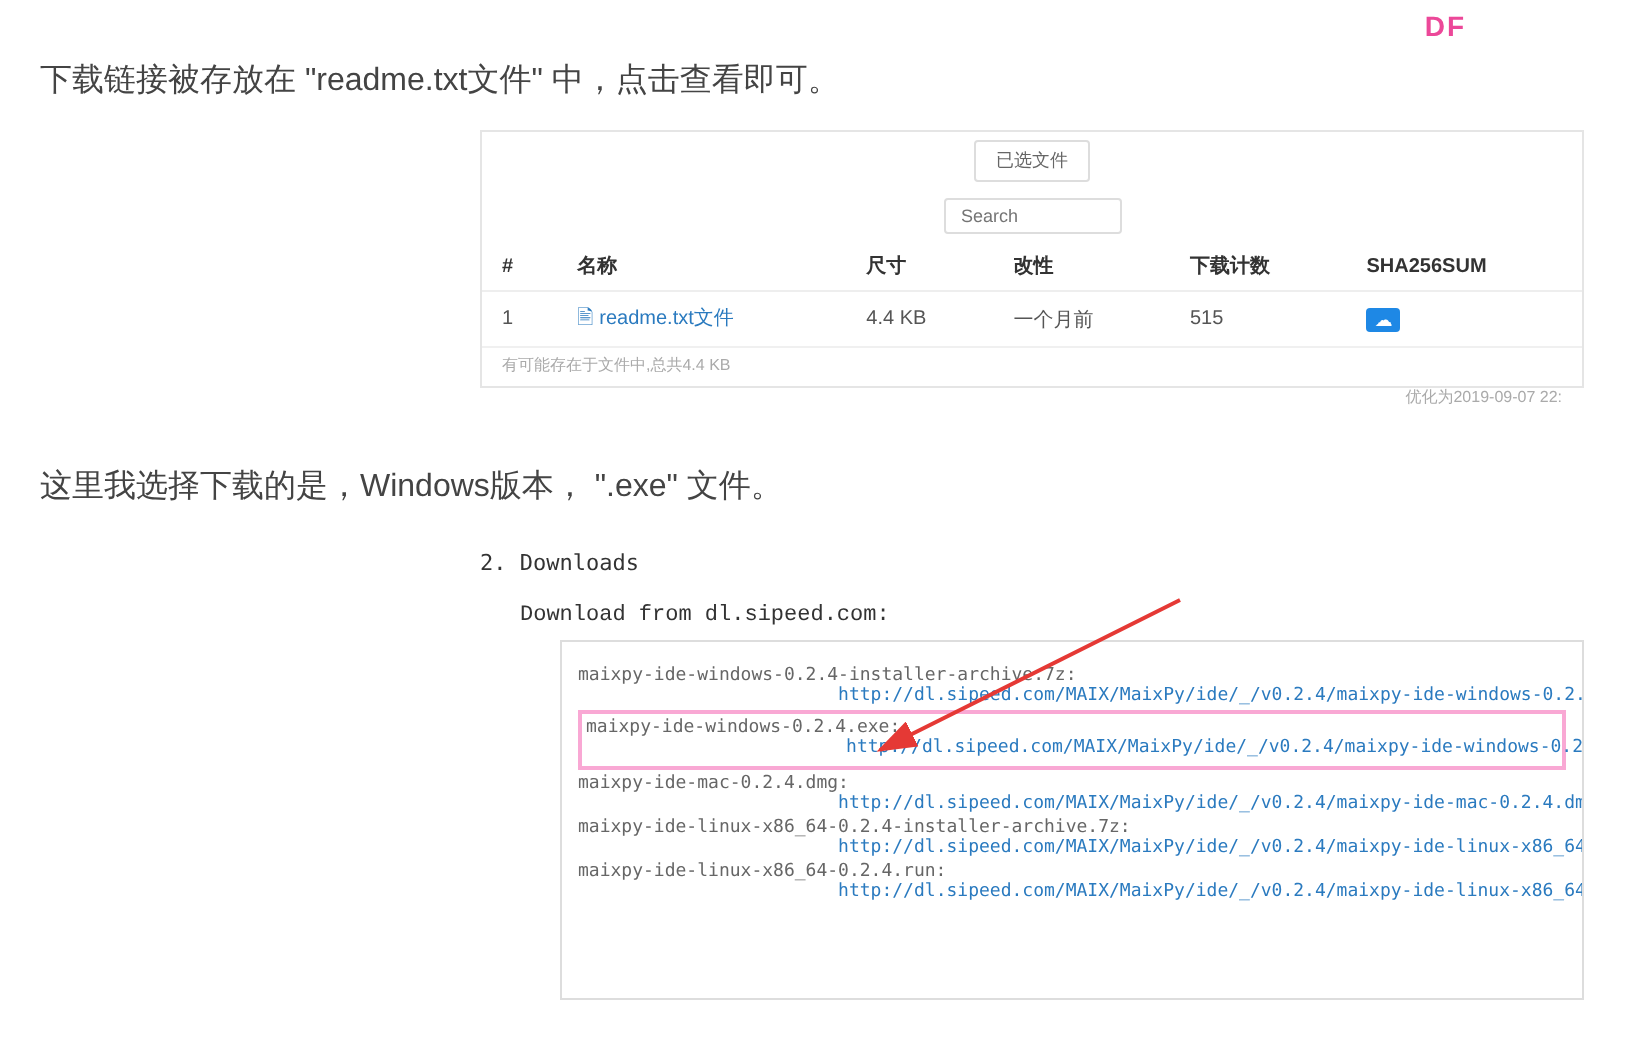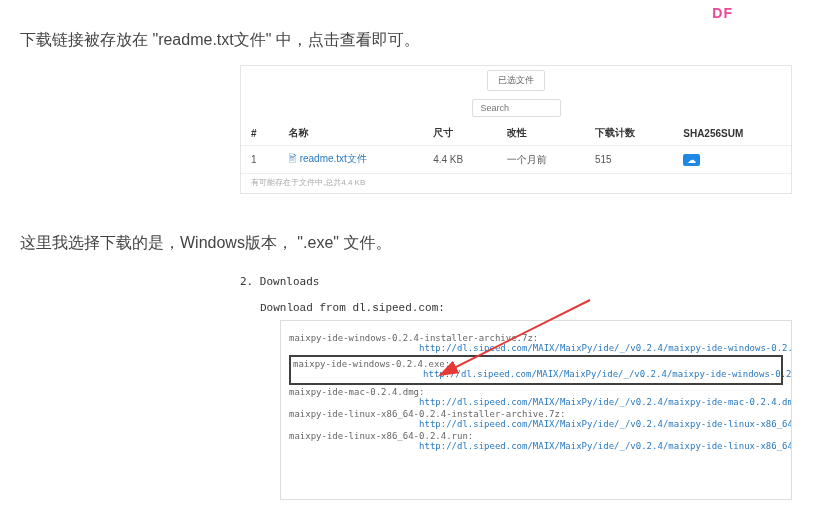--- a/index.html
+++ b/index.html
@@ -23,21 +23,21 @@
     .download-btn { background: #1e88e5; color: #fff; padding: 1px 4px; border-radius: 2px; font-size: 9px; display: inline-block; }
     .footer-note { font-size: 8px; color: #aaa; padding: 3px 10px; }
     .footer-time { font-size: 8px; color: #aaa; text-align: right; padding: 2px 10px; }
     
     .section-heading { position: absolute; top: 275px; left: 240px; font-size: 11px; color: #333; font-family: monospace; }
     .section-subheading { position: absolute; top: 302px; left: 260px; font-size: 11px; color: #333; font-family: Liberation Mono, monospace; }
     
     .screenshot-2 { position: absolute; top: 320px; left: 280px; width: 512px; height: 180px; border: 1px solid #ddd; background: #fff; font-family: monospace; font-size: 9px; color: #666; padding: 12px 8px; overflow: hidden; }
     .dl-entry { margin-bottom: 2px; white-space: nowrap; }
     .dl-url { color: #2a7abf; }
-    .highlight-box { border: 2px solid #404040; padding: 2px; margin: 2px 0; }
+    .highlight-box { border: 2px solid #f9a8d4; padding: 2px; margin: 2px 0; }
     .arrow-svg { position: absolute; top: 295px; left: 420px; pointer-events: none; }
   </style>
 </head>
 <body>
 
 <div class="df-logo">DF</div>
 
 <div class="intro-text-1">下载链接被存放在 "readme.txt文件" 中，点击查看即可。</div>
 
 <div class="screenshot-1">
@@ -61,20 +61,21 @@
         <td>1</td>
         <td><span class="file-icon">🖹</span><a>readme.txt文件</a></td>
         <td>4.4 KB</td>
         <td>一个月前</td>
         <td>515</td>
         <td><span class="download-btn">☁</span></td>
       </tr>
     </tbody>
   </table>
   <div class="footer-note">有可能存在于文件中,总共4.4 KB</div>
+  <div class="footer-time">优化为2019-09-07 22:</div>
 </div>
 
 <div class="intro-text-2">这里我选择下载的是，Windows版本， ".exe" 文件。</div>
 
 <div class="section-heading">2. Downloads</div>
 <div class="section-subheading">Download from dl.sipeed.com:</div>
 
 <div class="screenshot-2">
   <div class="dl-entry">
     <span>maixpy-ide-windows-0.2.4-installer-archive.7z:</span><br>

